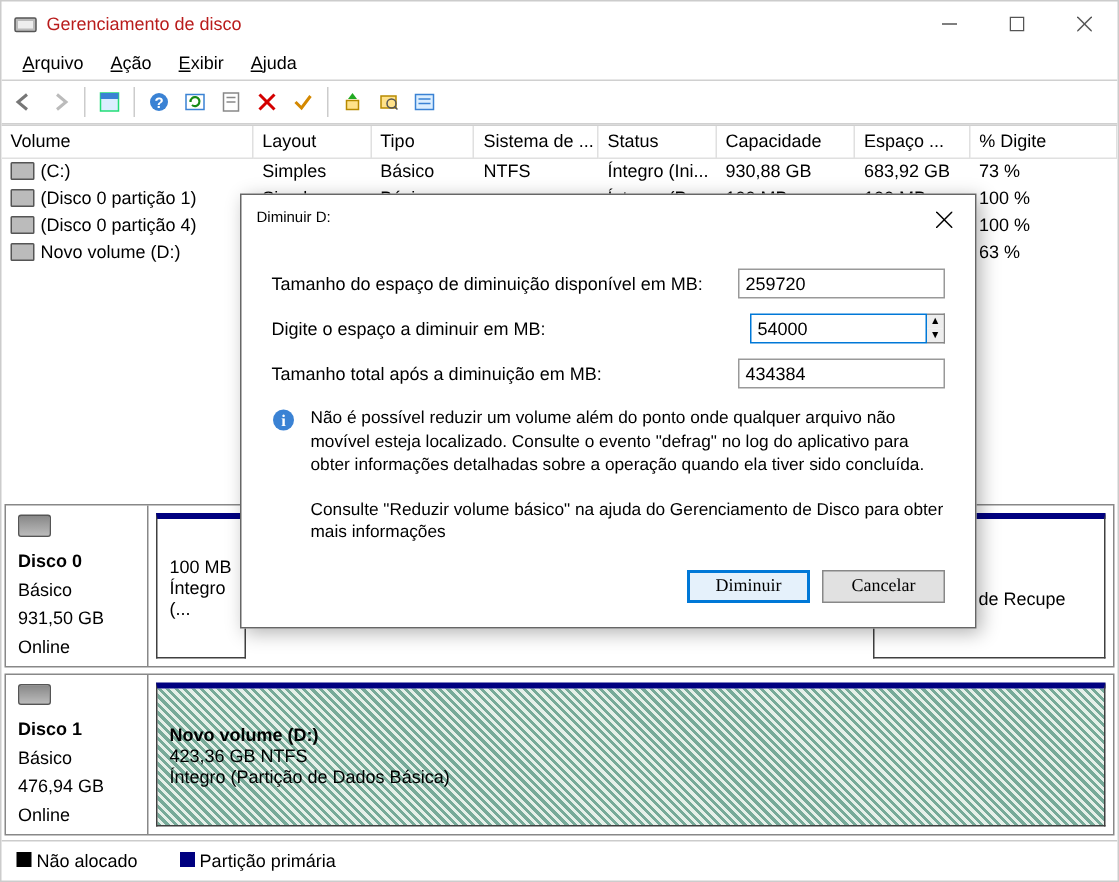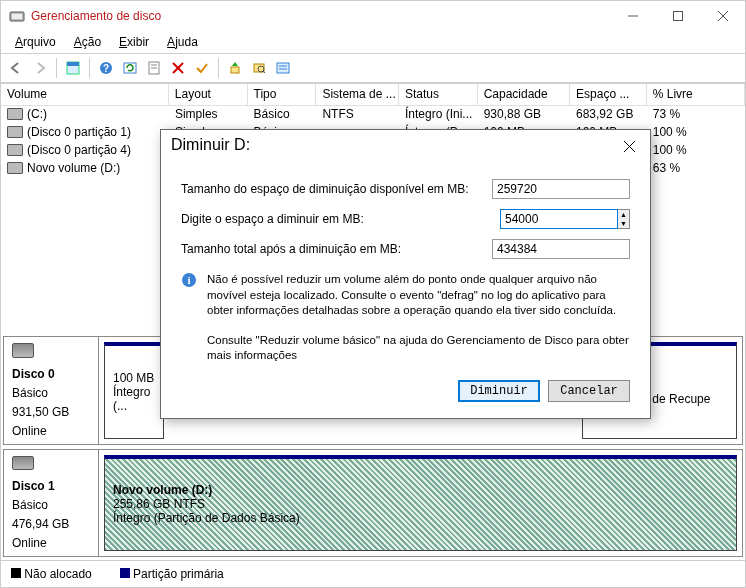--- a/index.html
+++ b/index.html
@@ -22,34 +22,34 @@
 .c0{width:171px}.c1{width:80px}.c2{width:70px}.c3{width:84px}.c4{width:80px}.c5{width:94px}.c6{width:78px}.c7{width:100px}
 .diskgrid{position:absolute;left:2px;right:2px;bottom:30px;top:335px;display:flex;flex-direction:column;gap:4px}
 .diskrow{display:flex;border:1px solid #888;min-height:64px}
 .diskhdr{width:95px;padding:6px 8px;border-right:1px solid #888;display:flex;flex-direction:column;gap:5px;box-sizing:border-box}
 .diskbody{flex:1;display:flex;padding:5px;gap:0}
 .part{border:1px solid #404040;border-top:4px solid #000080;padding:5px 8px;box-sizing:border-box;display:flex;flex-direction:column;justify-content:center}
 .legend{position:absolute;left:0;right:0;bottom:0;height:26px;border-top:1px solid #ccc;display:flex;align-items:center;gap:28px;padding:0 10px}
 .sw{width:10px;height:10px;display:inline-block}
 .hatch{background:repeating-linear-gradient(45deg,#7a9 0,#7a9 2px,#e5f0e9 2px,#e5f0e9 4px)}
 .dialog{position:absolute;left:159px;top:128px;width:489px;background:#fff;border:1px solid #666;box-shadow:3px 3px 12px rgba(0,0,0,.3)}
-.dlg-title{height:30px;display:flex;align-items:center;padding:0 10px;font-size:16px;border-bottom:0}
+.dlg-title{height:30px;display:flex;align-items:center;padding:0 10px;font-size:10px;border-bottom:0}
 .dlg-close{position:absolute;right:6px;top:5px;width:30px;height:22px;display:flex;align-items:center;justify-content:center}
 .dlg-body{padding:14px 20px 16px 20px}
 .fld{display:flex;align-items:center;height:30px}
 .fld label{flex:1}
 .ro{width:128px;border:1px solid #999;padding:2px 4px;height:14px;font-size:12px;background:#fff;color:#000}
 .spin{display:flex;width:130px}
 .spin input{width:108px;border:1px solid #0078d7;outline:none;padding:2px 4px;font-size:12px}
 .spin .arrows{width:18px;border:1px solid #888;border-left:0;display:flex;flex-direction:column}
 .spin .arrows div{flex:1;display:flex;align-items:center;justify-content:center;font-size:7px;background:#eee}
 .info{display:flex;gap:10px;margin-top:8px;font-size:11.5px;line-height:1.35}
 .info .ic{flex:0 0 16px}
 .dlg-btns{display:flex;justify-content:flex-end;gap:8px;margin-top:16px}
-.dlg-btns button{min-width:82px;height:22px;border:1px solid #888;background:#e1e1e1;font-family:Liberation Mono, monospace;font-size:12px}
+.dlg-btns button{min-width:82px;height:22px;border:1px solid #888;background:#e1e1e1;font-family:Liberation Serif, serif;font-size:12px}
 .dlg-btns button.primary{border:2px solid #0078d7;background:#e5f1fb}
 svg{display:block}
 .diskicon{width:20px;height:14px;background:linear-gradient(#888,#bbb);border:1px solid #555;border-radius:2px;margin-bottom:4px}
 .volicon{display:inline-block;width:14px;height:10px;background:#bbb;border:1px solid #555;border-radius:1px;margin-right:4px;vertical-align:-2px}
 </style>
 </head>
 <body>
 
 <div class="window">
 
@@ -162,21 +162,21 @@
 
   <div class="table">
     <div class="thead">
       <div class="th c0">Volume</div>
       <div class="th c1">Layout</div>
       <div class="th c2">Tipo</div>
       <div class="th c3">Sistema de ...</div>
       <div class="th c4">Status</div>
       <div class="th c5">Capacidade</div>
       <div class="th c6">Espaço ...</div>
-      <div class="th c7">% Livre</div>
+      <div class="th c7">% Digite</div>
     </div>
     <div id="tbody">
         <div class="trow">
           <div class="td c0"><span class="volicon"></span>(C:)</div>
           <div class="td c1">Simples</div>
           <div class="td c2">Básico</div>
           <div class="td c3">NTFS</div>
           <div class="td c4">Íntegro (Ini...</div>
           <div class="td c5">930,88 GB</div>
           <div class="td c6">683,92 GB</div>
@@ -240,21 +240,21 @@
       <div class="diskhdr">
         <div class="diskicon"></div>
         <b>Disco 1</b>
         <span>Básico</span>
         <span>476,94 GB</span>
         <span>Online</span>
       </div>
       <div class="diskbody">
         <div class="part hatch" style="flex:1">
           <b>Novo volume  (D:)</b>
-          <span>255,86 GB NTFS</span>
+          <span>423,36 GB NTFS</span>
           <span>Íntegro (Partição de Dados Básica)</span>
         </div>
       </div>
     </div>
   </div>
 
   <div class="legend">
     <span><span class="sw" style="background:#000"></span> <span>Não alocado</span></span>
     <span><span class="sw" style="background:#000080"></span> <span>Partição primária</span></span>
   </div>

